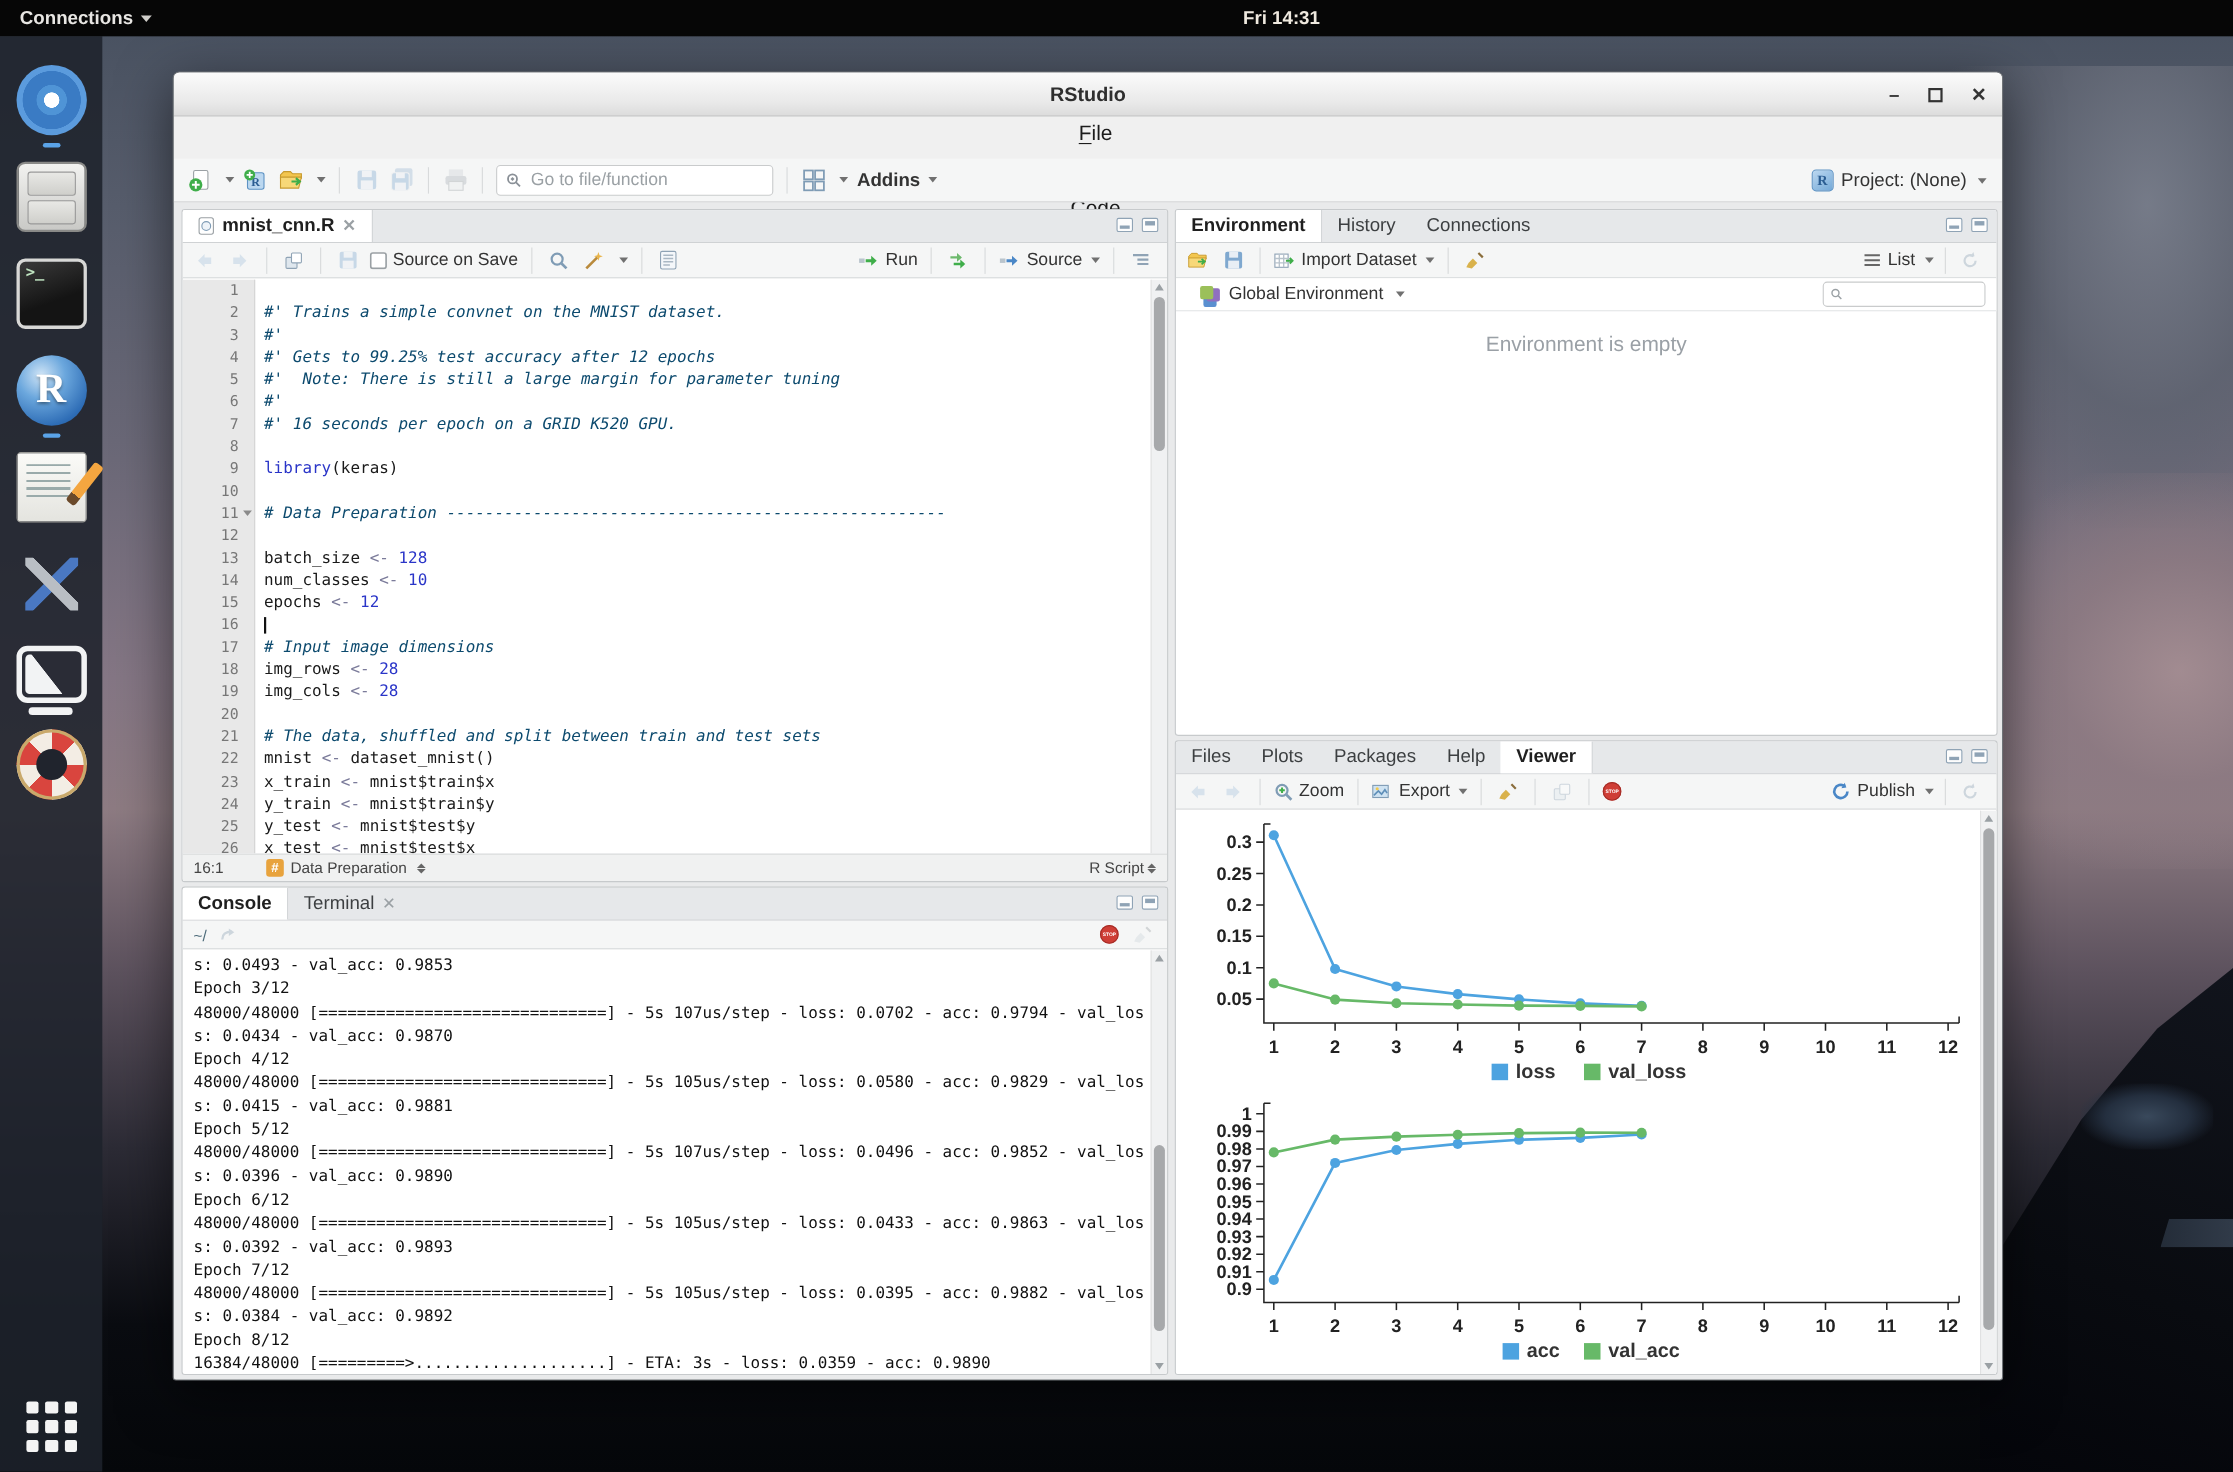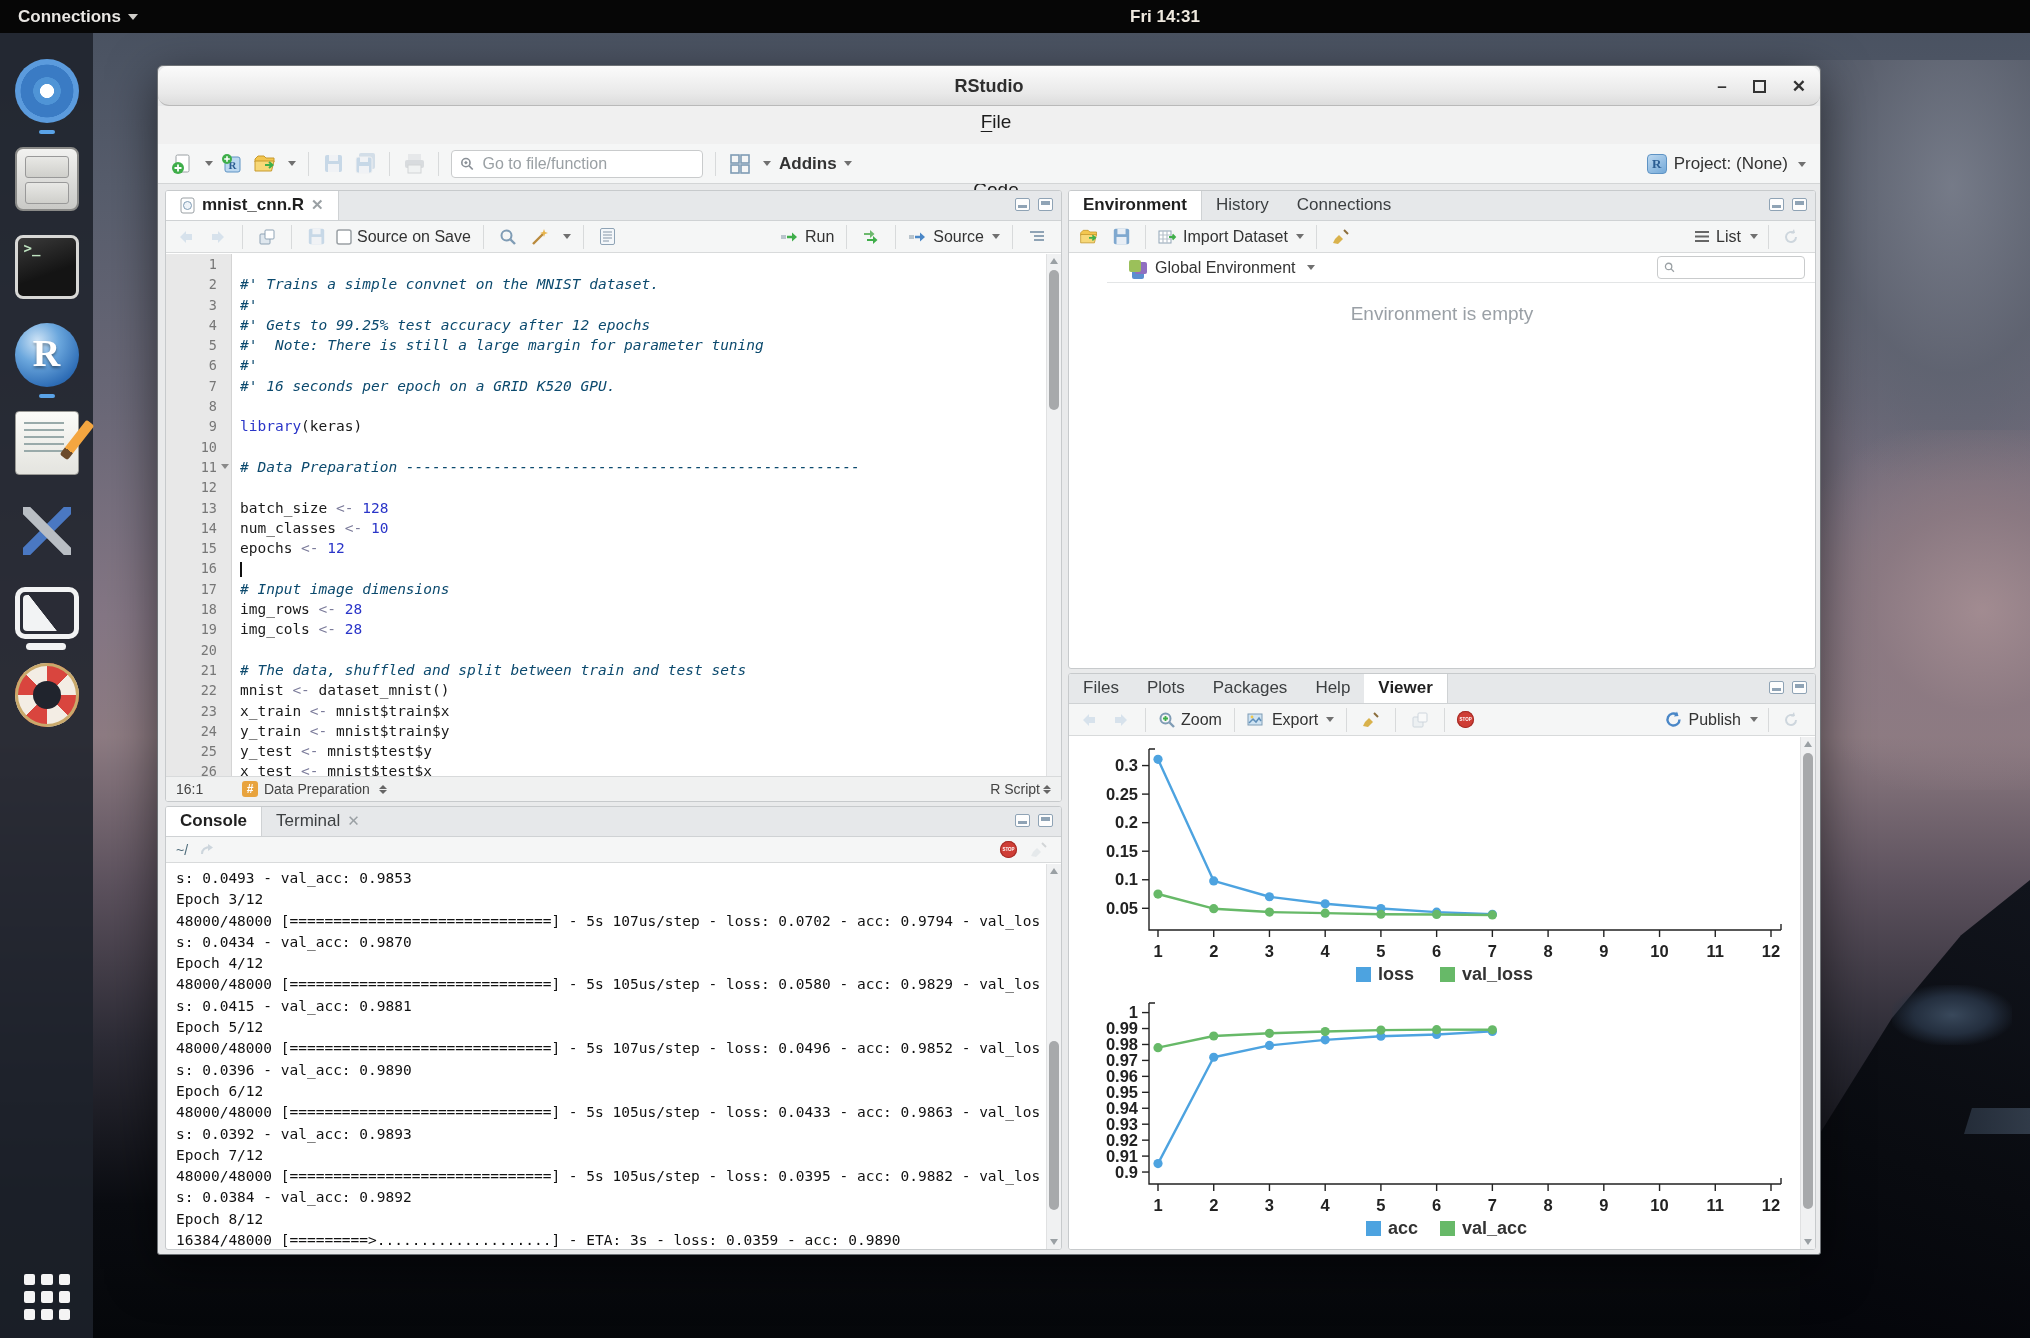--- a/index.html
+++ b/index.html
@@ -56,21 +56,21 @@
   .di-display::after{content:"";position:absolute;left:6px;bottom:-16px;width:40px;height:7px;background:#f2f3f4;border-radius:4px;}
   .di-display .diag{position:absolute;inset:3px;background:linear-gradient(52deg,#f2f3f4 44%,transparent 45%);border-radius:4px;}
   .di-help{border-radius:50%;background:conic-gradient(#d9453e 0 45deg,#f3ede4 45deg 90deg,#d9453e 90deg 135deg,#f3ede4 135deg 180deg,#d9453e 180deg 225deg,#f3ede4 225deg 270deg,#d9453e 270deg 315deg,#f3ede4 315deg 360deg);box-shadow:0 0 0 3px #c9a96b inset;}
   .di-help::after{content:"";position:absolute;left:50%;top:50%;width:28px;height:28px;transform:translate(-50%,-50%);border-radius:50%;background:#20242d;}
   .app-grid{position:absolute;left:24px;bottom:18px;width:46px;height:46px;display:grid;grid-template-columns:repeat(3,1fr);gap:6px;}
   .app-grid span{background:#f4f4f4;border-radius:2px;}
 
   
   .window{position:absolute;left:157px;top:65px;width:1664px;height:1190px;background:#e9eaeb;
     border:1px solid #6f7377;border-radius:6px 6px 3px 3px;box-shadow:0 14px 48px rgba(0,0,0,.55);z-index:45;overflow:hidden;}
-  .titlebar{position:absolute;left:0;top:0;right:0;height:40px;background:linear-gradient(180deg,#fbfbfb,#e9e9e9 70%,#dcdcdc);border-bottom:1px solid #b9b9b9;border-radius:11px;}
+  .titlebar{position:absolute;left:0;top:0;right:0;height:40px;background:linear-gradient(180deg,#fbfbfb,#e9e9e9 70%,#dcdcdc);border-bottom:1px solid #b9b9b9;}
   .title{position:absolute;left:0;right:0;top:0;height:40px;display:flex;align-items:center;justify-content:center;
     font-size:18px;font-weight:bold;color:#2e2e2e;}
   .win-controls{position:absolute;right:14px;top:0;height:40px;display:flex;align-items:center;gap:26px;color:#333;}
   .wc{font-size:17px;font-weight:bold;line-height:1;cursor:default;}
   .wc-max{font-size:15px;border:2px solid #333;width:13px;height:13px;display:inline-block;}
 
   .menubar{position:absolute;left:0;top:40px;right:0;height:38px;background:#f0f0f0;display:flex;align-items:center;padding-left:14px;gap:2px;flex-direction:column;}
   .menu-item{padding:5px 13px;font-size:19px;color:#1c1c1c;border-radius:3px;}
   .menu-item u{text-decoration:underline;text-underline-offset:3px;}
 
@@ -136,21 +136,21 @@
 
   
   .con-path{height:26px;background:#f5f6f6;border-bottom:1px solid #d8dadb;display:flex;align-items:center;padding:0 10px;gap:8px;position:relative;}
   .path-label{font-size:14px;color:#4d6b7a;}
   .con-out{position:absolute;left:0;top:57px;right:0;bottom:0;overflow:hidden;padding:4px 2px 0 10px;}
   .con-line{font:14.5px/21.3px "DejaVu Sans Mono",monospace;white-space:pre;color:#111;}
   .stop-circle{width:17px;height:17px;border-radius:50%;background:#cf3e36;box-shadow:inset 0 0 0 1px #a32d27;position:relative;}
   .stop-circle::after{content:"STOP";position:absolute;inset:0;color:#fff;font:bold 4.5px/17px "Liberation Sans",sans-serif;text-align:center;}
 
   
-  .global-row{height:30px;background:#fff;border-bottom:1px solid #e3e5e6;display:flex;align-items:center;padding:0 20px;gap:8px;position:relative;margin-left:38px;}
+  .global-row{height:30px;background:#fff;border-bottom:1px solid #e3e5e6;display:flex;align-items:center;padding:0 20px;gap:8px;position:relative;}
   .genv-ico{position:relative;width:20px;height:20px;}
   .genv-ico::before{content:"";position:absolute;left:2px;top:2px;width:12px;height:12px;background:#9bc05a;border-radius:2px;box-shadow:6px 2px 0 #8f6fc0,3px 7px 0 #5a8fd0;}
   .search-box{position:absolute;right:10px;display:flex;align-items:center;background:#fff;border:1px solid #c9cbcc;border-radius:4px;height:23px;width:148px;padding:0 6px;gap:5px;}
   .search-box input{border:none;outline:none;width:100%;font-size:14px;background:transparent;}
   .env-empty{position:absolute;left:0;right:0;top:112px;text-align:center;font-size:19px;color:#9aa0a6;}
 
   
   .chart-zone{position:absolute;left:0;top:63px;right:0;bottom:0;background:#fff;}
   .chart-svg{position:absolute;left:2px;width:712px;height:252px;}
   #chart1{top:8px;} #chart2{top:262px;}

